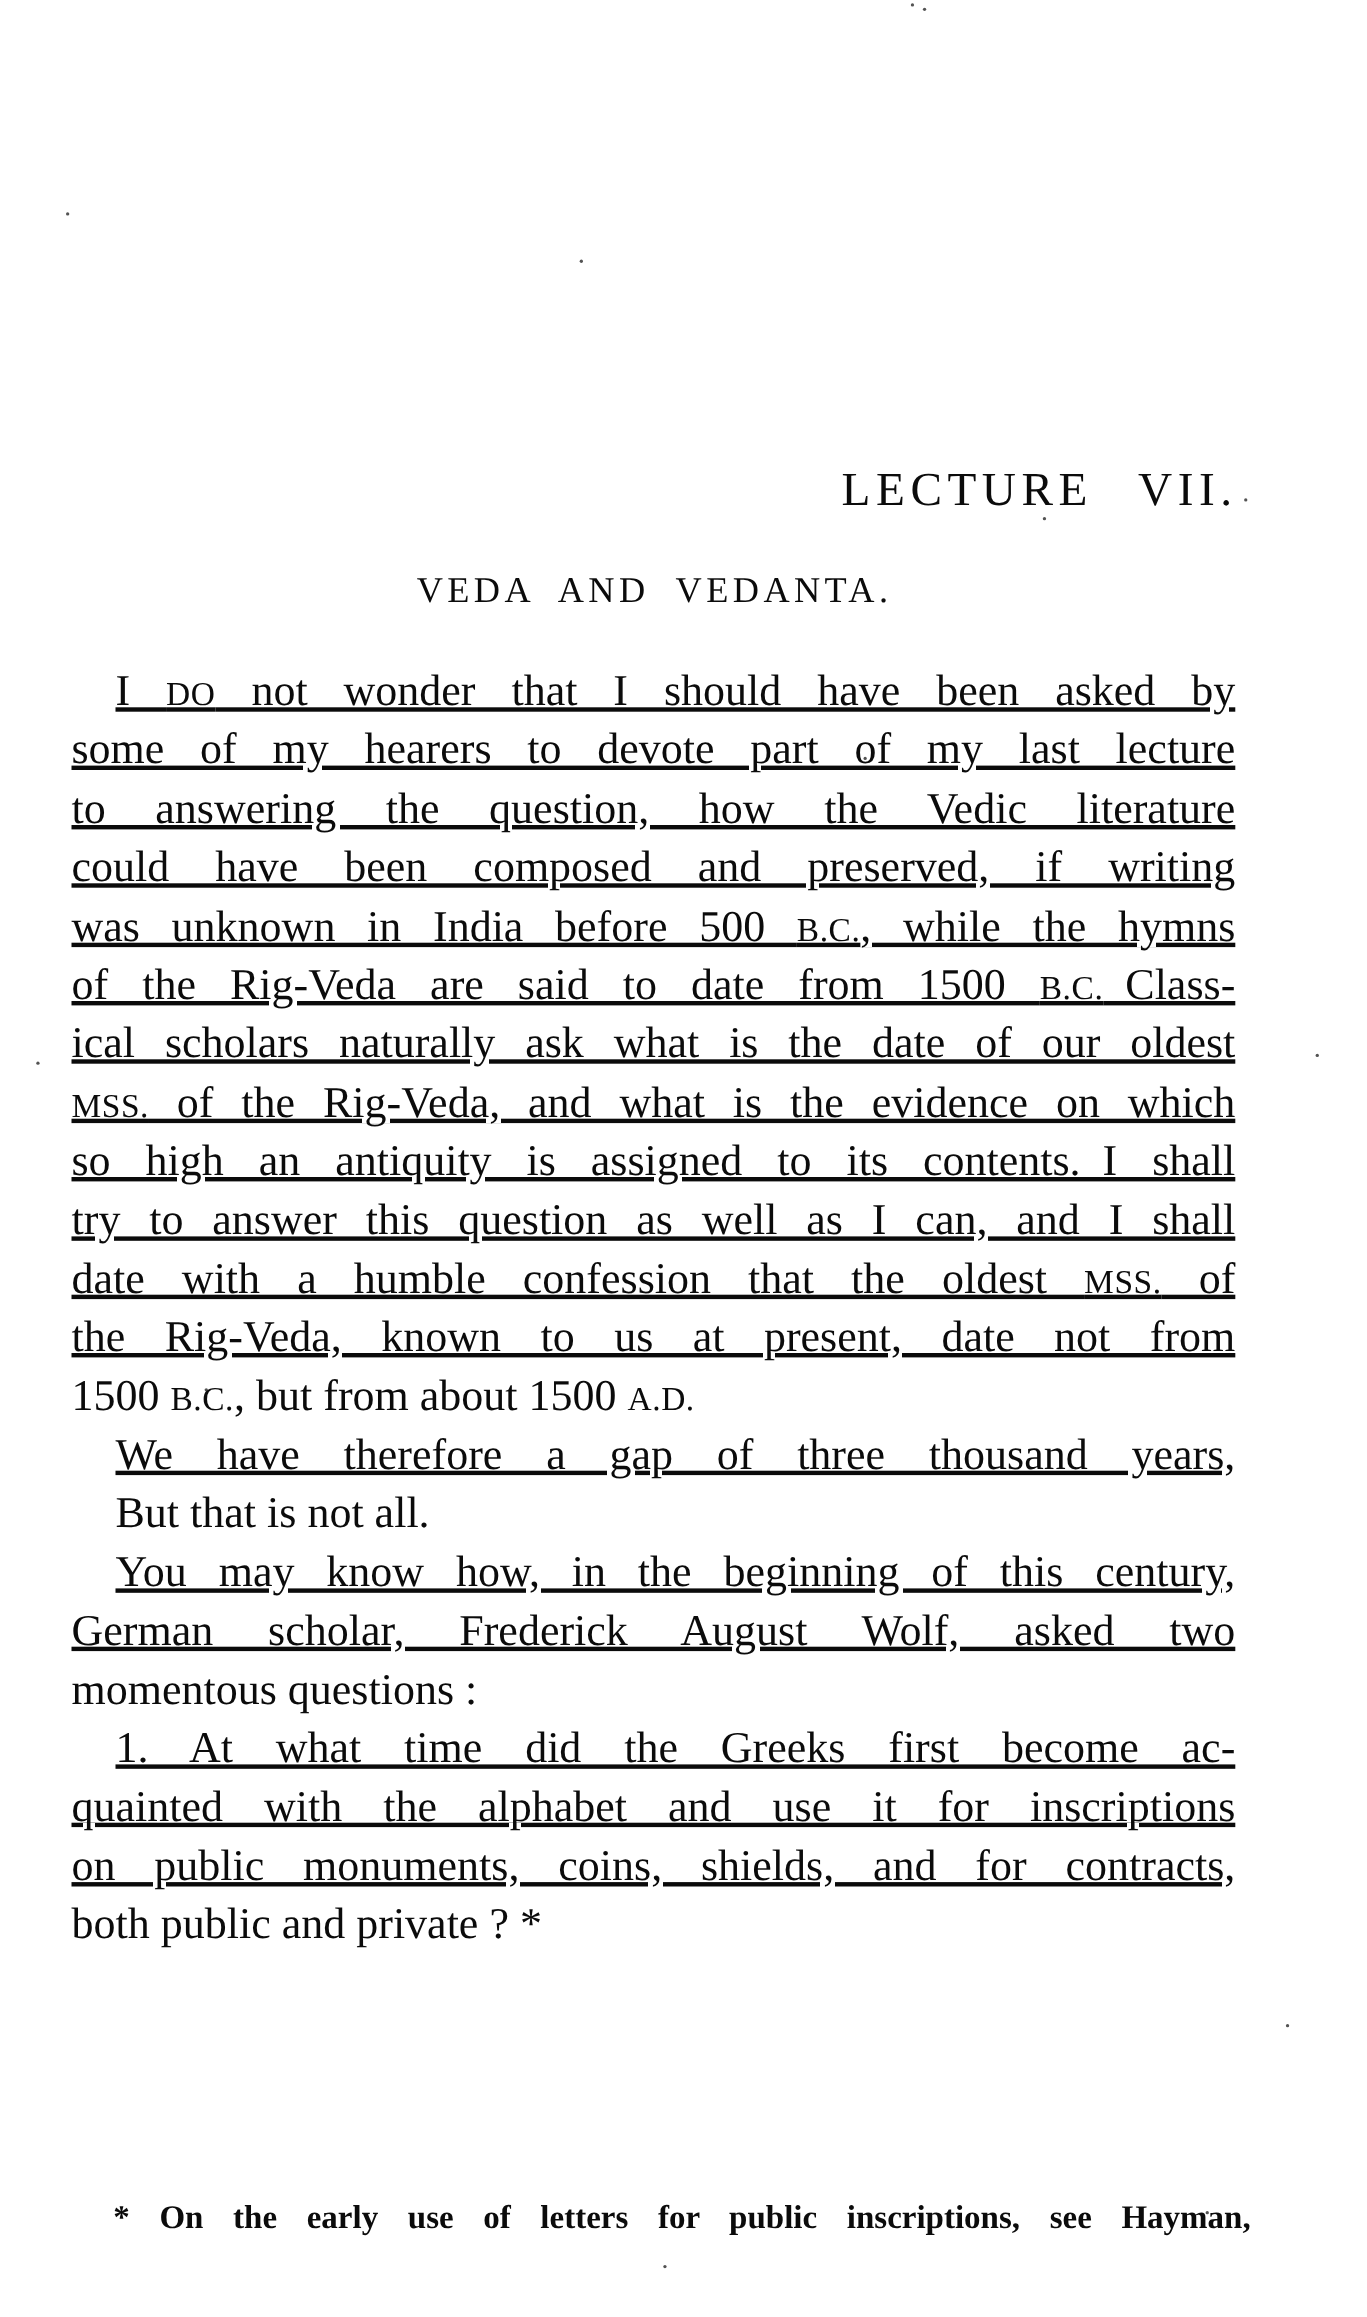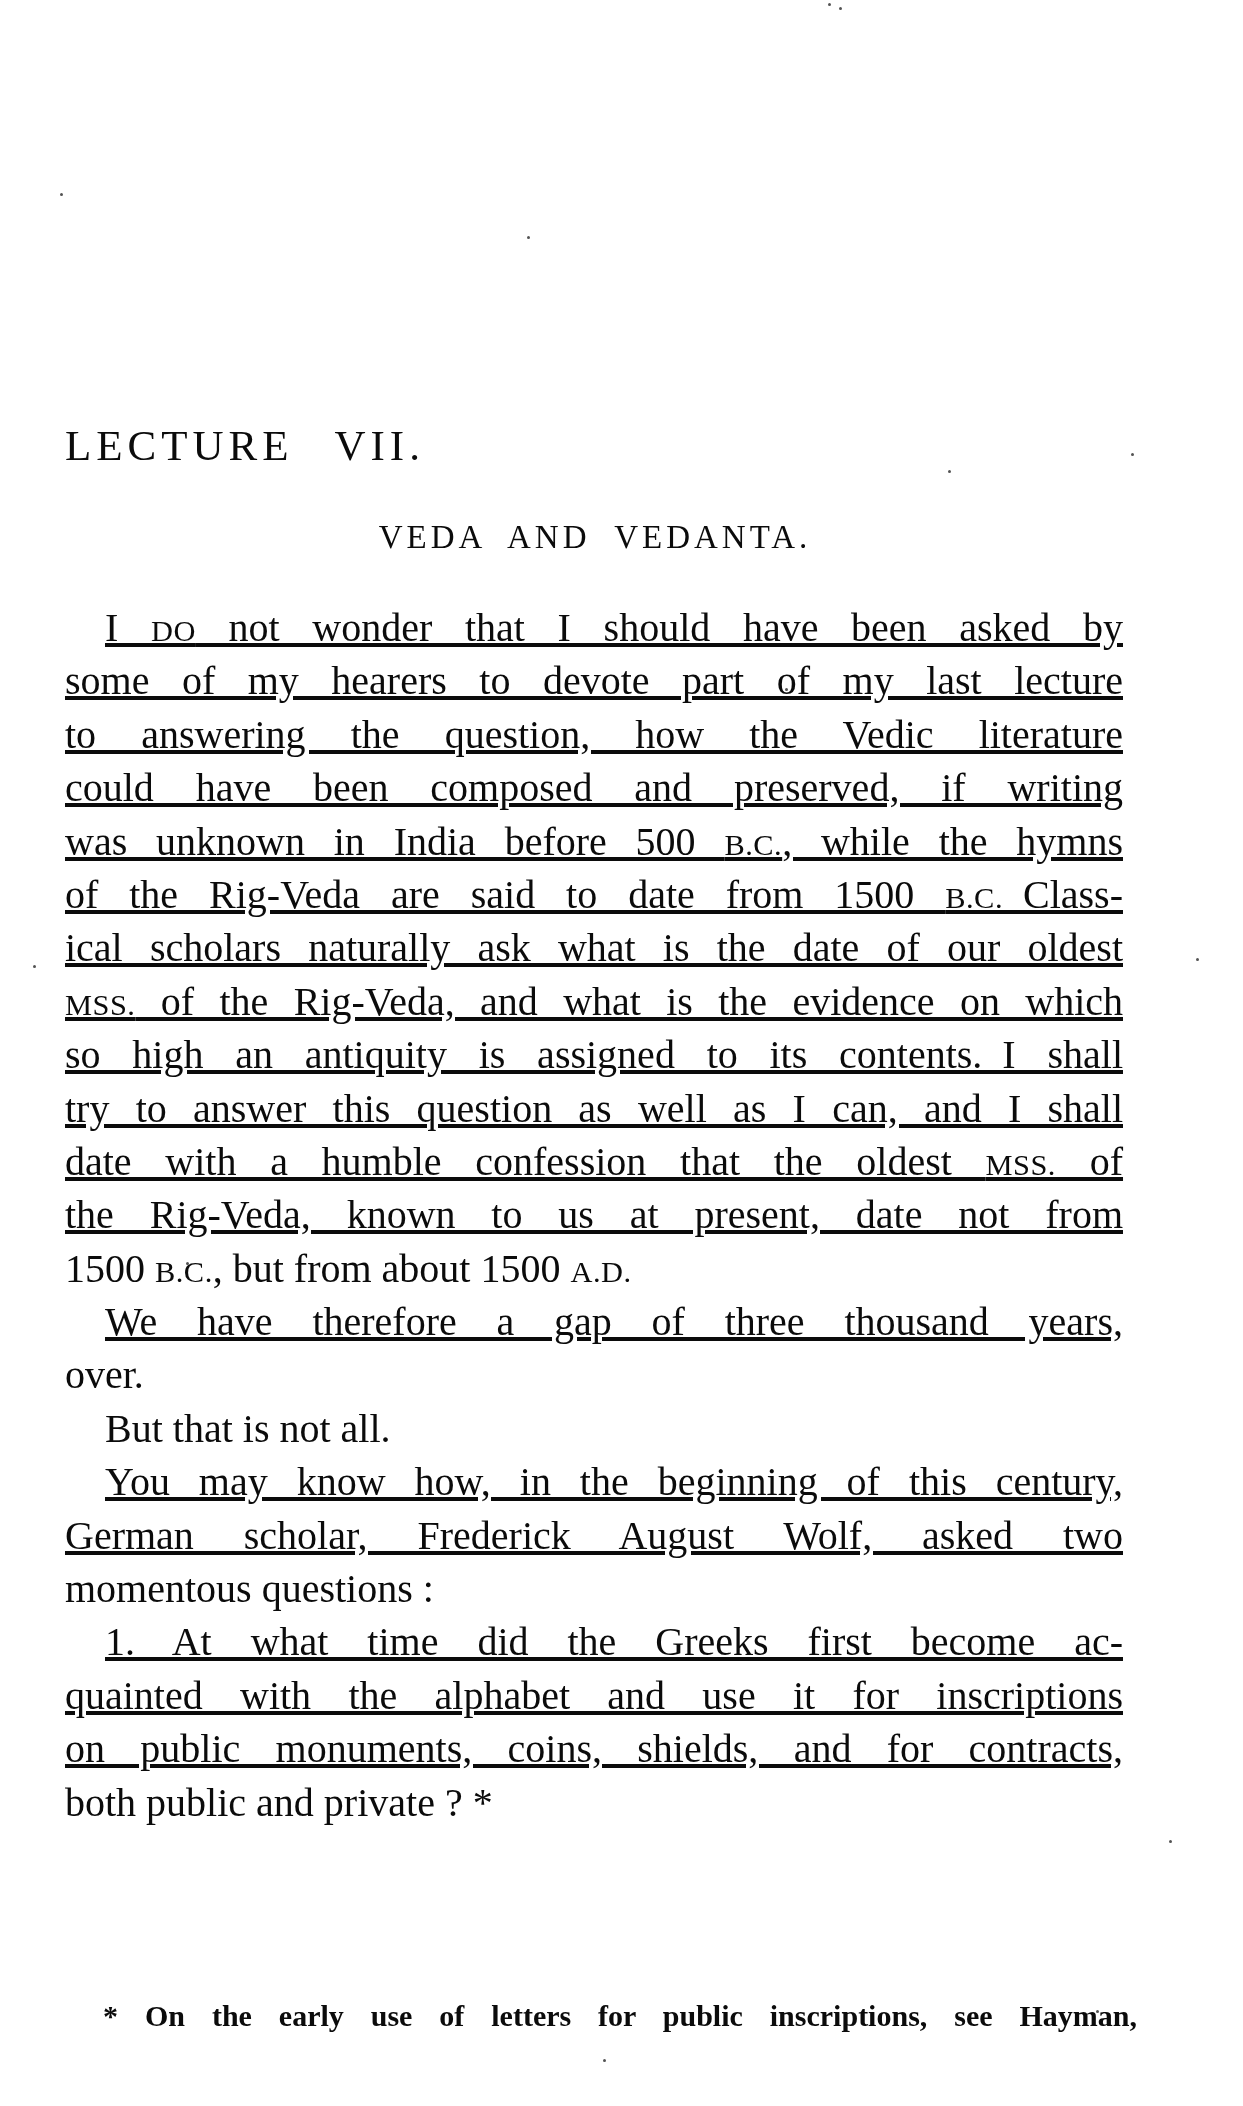--- a/index.html
+++ b/index.html
@@ -15,21 +15,21 @@
     background: #ffffff;
     overflow: hidden;
     color: #0b0b0b;
     font-family: "Liberation Serif", "DejaVu Serif", serif;
   }
   .heading {
     position: absolute;
     top: 421px;
     left: 65px;
     width: 1060px;
-    text-align: left;
+    text-align: right;
     font-size: 43px;
     letter-spacing: 5px;
     word-spacing: 26px;
     white-space: nowrap;
   }
   .subheading {
     position: absolute;
     top: 519px;
     left: 65px;
     width: 1060px;
@@ -106,21 +106,20 @@
         <div class="line just"><span>ical scholars naturally ask what is the date of our oldest</span></div>
         <div class="line just"><span class="sc">MSS.</span><span> of the Rig-Veda, and what is the evidence on which</span></div>
         <div class="line just"><span>so high an antiquity is assigned to its contents. I shall</span></div>
         <div class="line just"><span>try to answer this question as well as I can, and I shall</span></div>
         <div class="line just"><span>date with a humble confession that the oldest </span><span class="sc">MSS.</span><span> of</span></div>
         <div class="line just"><span>the Rig-Veda, known to us at present, date not from</span></div>
         <div class="line"><span>1500 </span><span class="sc">B.C.</span><span>, but from about 1500 </span><span class="sc">A.D.</span></div>
       </div>
       <div>
         <div class="line indent just"><span>We have therefore a gap of three thousand years,</span></div>
-        <div class="line"><span>over.</span></div>
       </div>
       <div>
         <div class="line indent"><span>But that is not all.</span></div>
       </div>
       <div>
         <div class="line indent just"><span>You may know how, in the beginning of this century,</span></div>
         <div class="line just"><span>German scholar, Frederick August Wolf, asked two</span></div>
         <div class="line"><span>momentous questions :</span></div>
       </div>
       <div>

